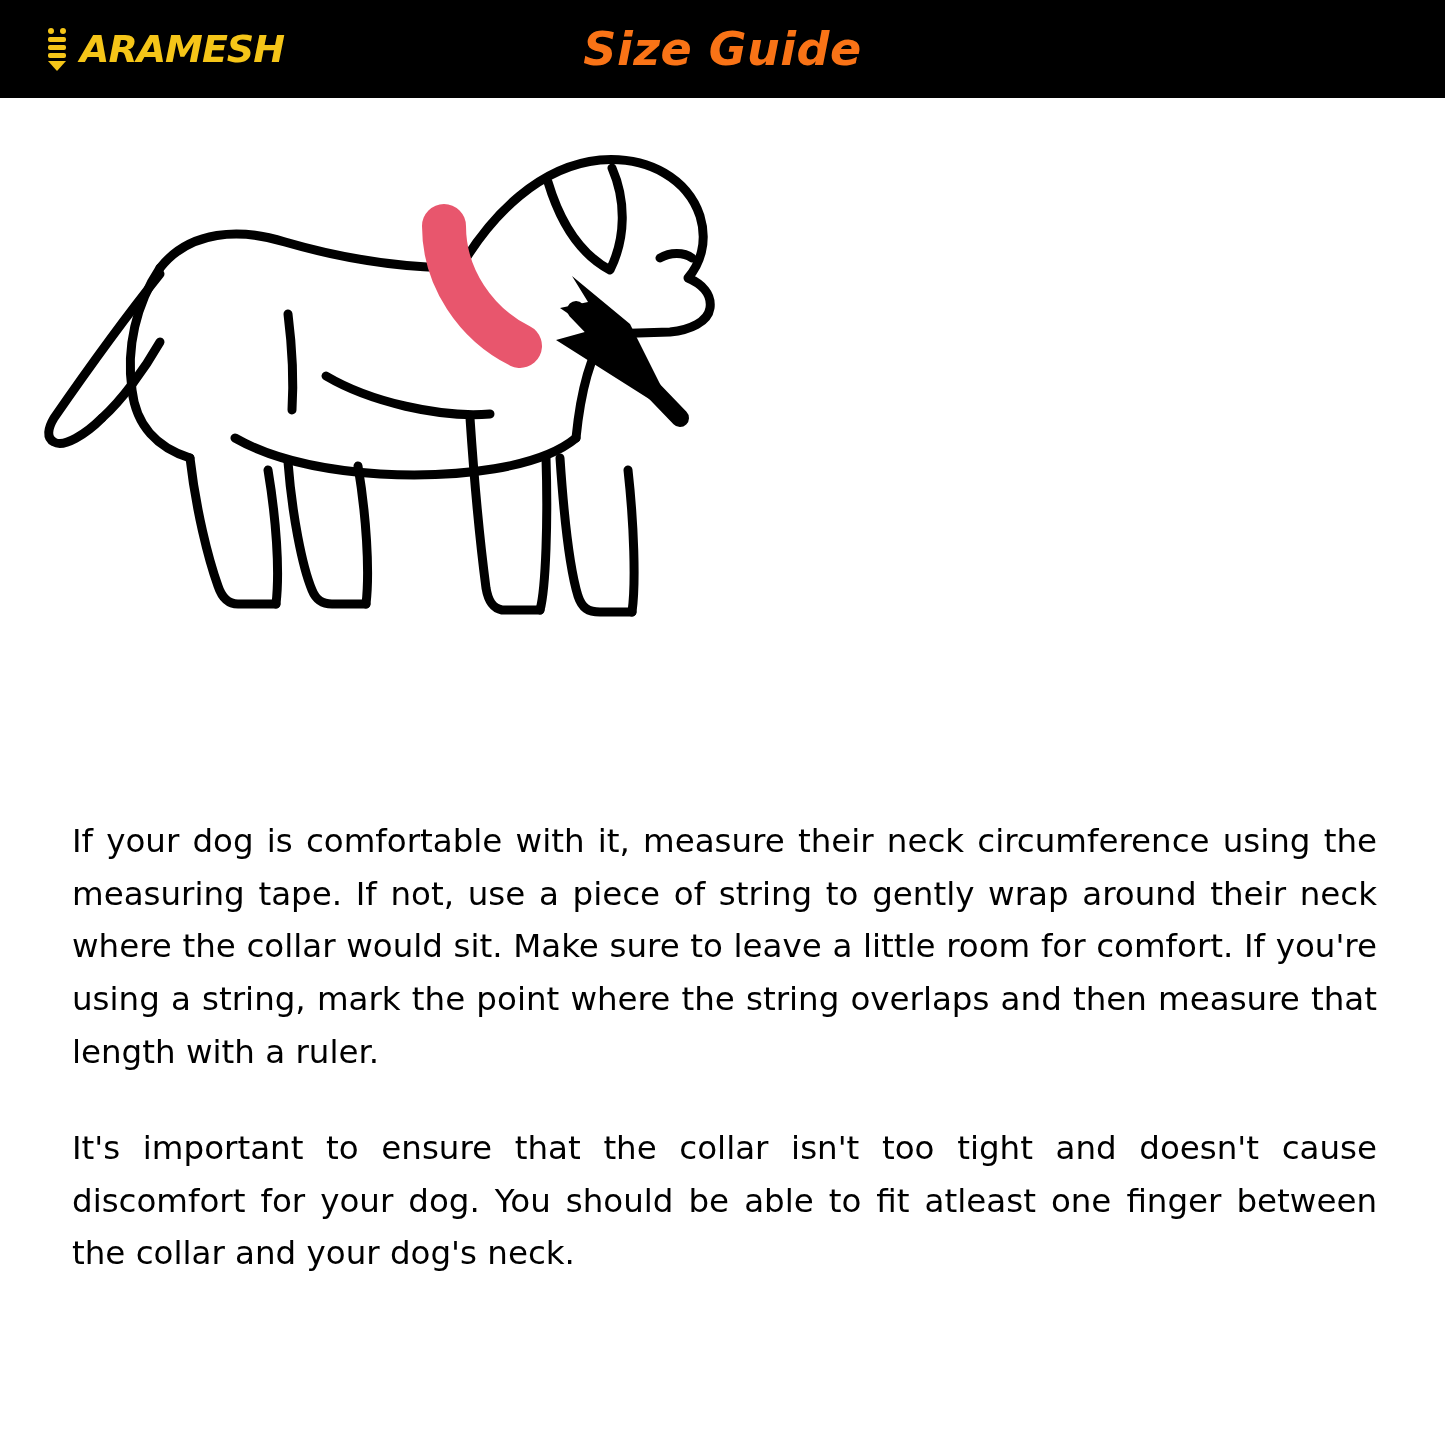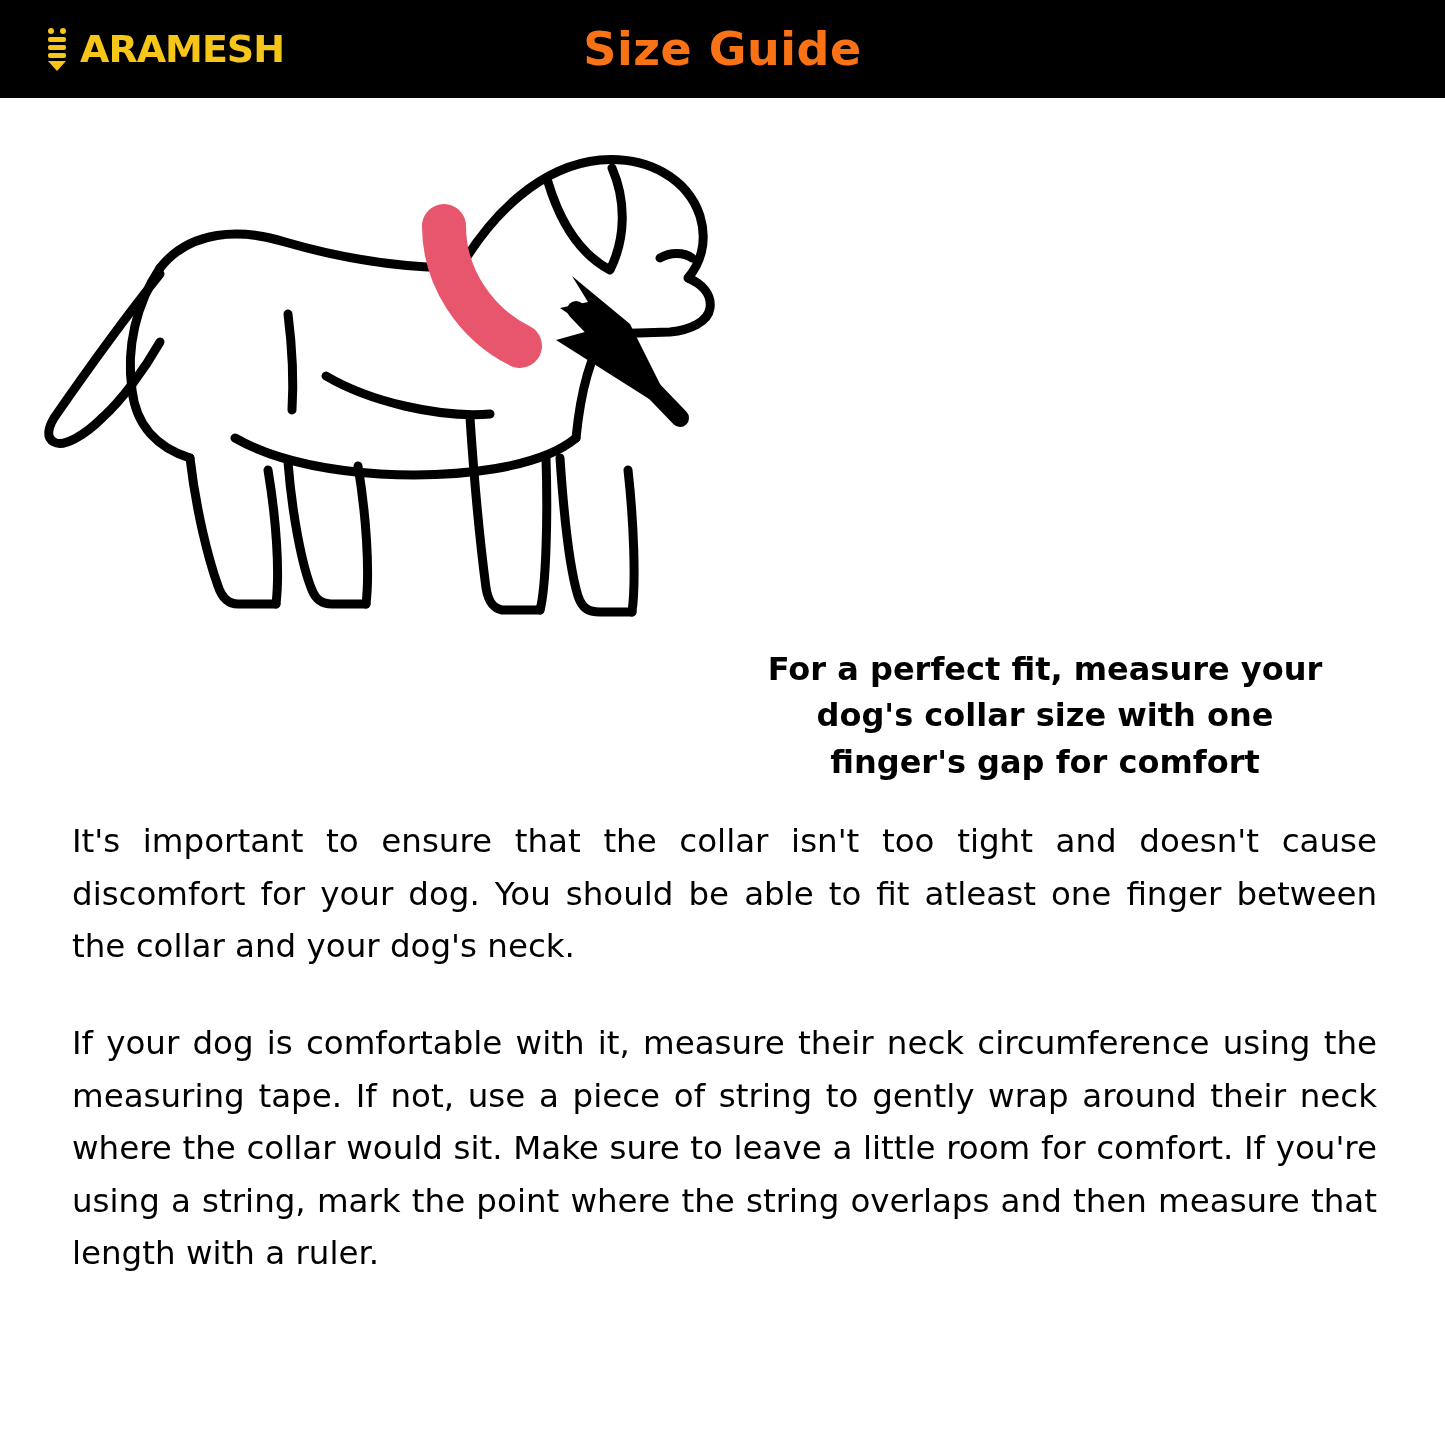--- a/index.html
+++ b/index.html
@@ -16,20 +16,21 @@
     position: relative;
   }
 
   
   .header {
     height: 98px;
     background: #000000;
     display: flex;
     align-items: center;
     position: relative;
+    font-style: italic;
   }
   .logo {
     position: absolute;
     left: 40px;
     top: 50%;
     transform: translateY(-50%);
     display: flex;
     align-items: center;
     gap: 6px;
   }
@@ -165,19 +166,18 @@
     <g>
       <path d="M404 108 C 404 160, 436 206, 480 228" fill="none" stroke="#e8566d" stroke-width="44" stroke-linecap="round"></path>
     </g>
 
     <g>
       <path d="M636 298 L 516 222 L 552 212 L 520 190 L 548 184 L 532 158 L 590 206 Z" fill="#000000"></path>
       <path d="M536 192 L 640 300" stroke="#000000" stroke-width="18" stroke-linecap="round"></path>
     </g>
   </svg>
 
-  <div class="callout">For a perfect fit, measure your dog's collar size with one finger's gap for comfort</div>
 </div>
 
 <div class="body-copy">
+  <p class="para">If your dog is comfortable with it, measure their neck circumference using the measuring tape. If not, use a piece of string to gently wrap around their neck where the collar would sit. Make sure to leave a little room for comfort. If you're using a string, mark the point where the string overlaps and then measure that length with a ruler.</p>
   <p class="para">It's important to ensure that the collar isn't too tight and doesn't cause discomfort for your dog. You should be able to fit atleast one finger between the collar and your dog's neck.</p>
-  <p class="para">If your dog is comfortable with it, measure their neck circumference using the measuring tape. If not, use a piece of string to gently wrap around their neck where the collar would sit. Make sure to leave a little room for comfort. If you're using a string, mark the point where the string overlaps and then measure that length with a ruler.</p>
 </div>
 
 </body></html>

